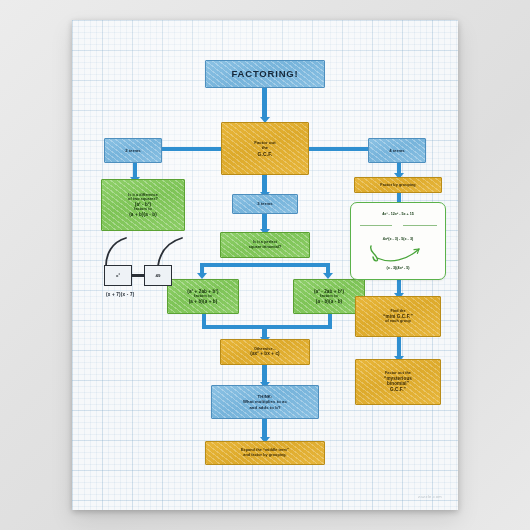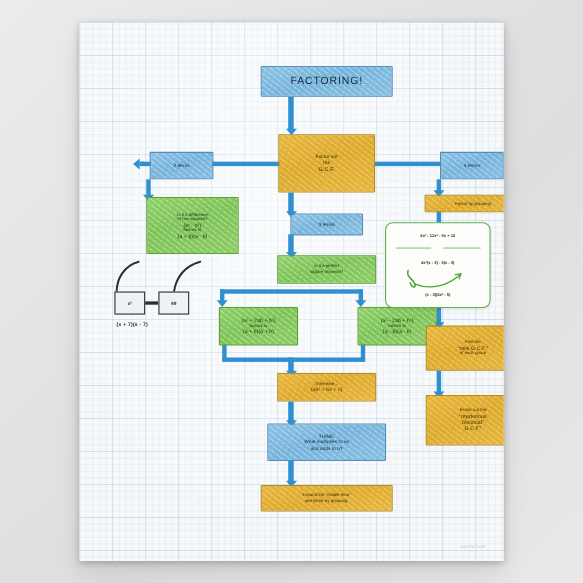--- a/index.html
+++ b/index.html
@@ -35,25 +35,24 @@
     pointer-events:none;
   }
   
   .node{
     position:absolute;
     box-sizing:border-box;
     display:flex;align-items:center;justify-content:center;
     text-align:center;
     line-height:1.22;
     color:#1d2a38;
-    font-weight:normal;
+    font-weight:bold;
     letter-spacing:0.1px;
     border-radius:1px;
     padding:2px;
-    margin-left:32px;
   }
   .node .inner{width:100%;}
   .blue{
     background:
       repeating-linear-gradient(38deg, rgba(255,255,255,0.30) 0px, rgba(255,255,255,0.30) 1px, rgba(255,255,255,0) 1px, rgba(255,255,255,0) 4px),
       linear-gradient(160deg,#8cc2e4 0%,#77b4db 45%,#88bfe2 100%);
     border:1px solid #4e8fbe;
     color:#15283a;
   }
   .green{

